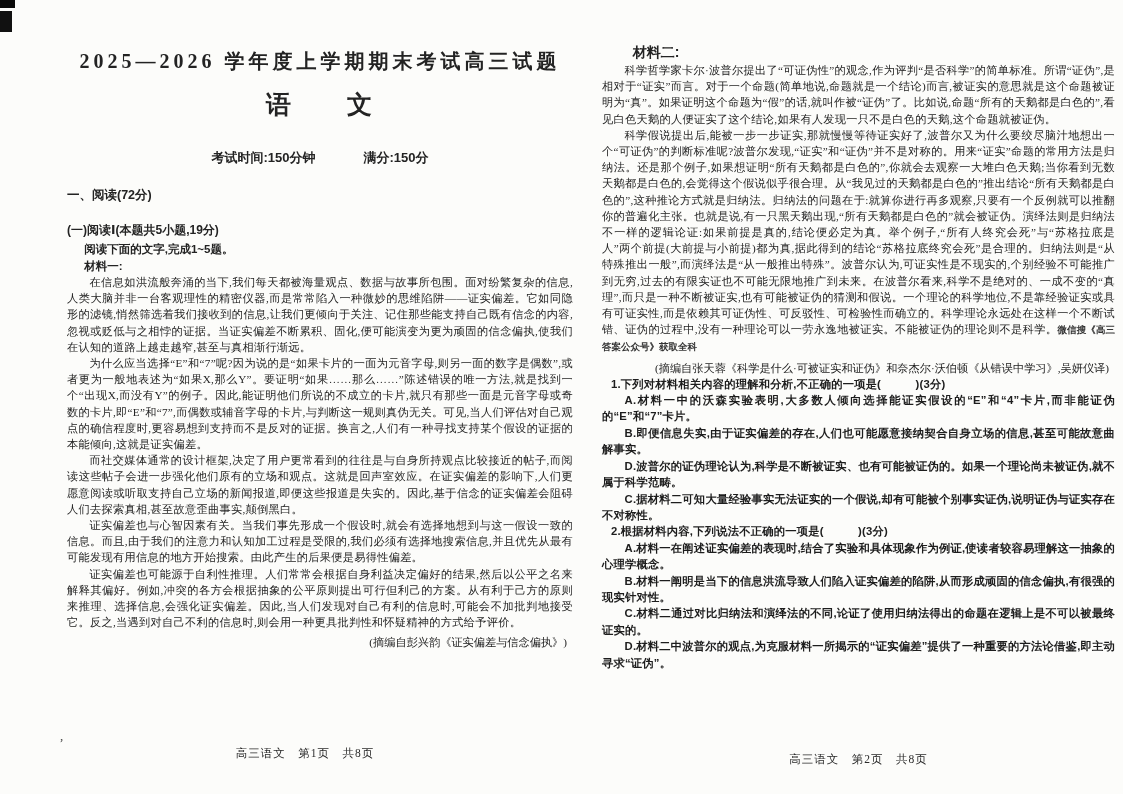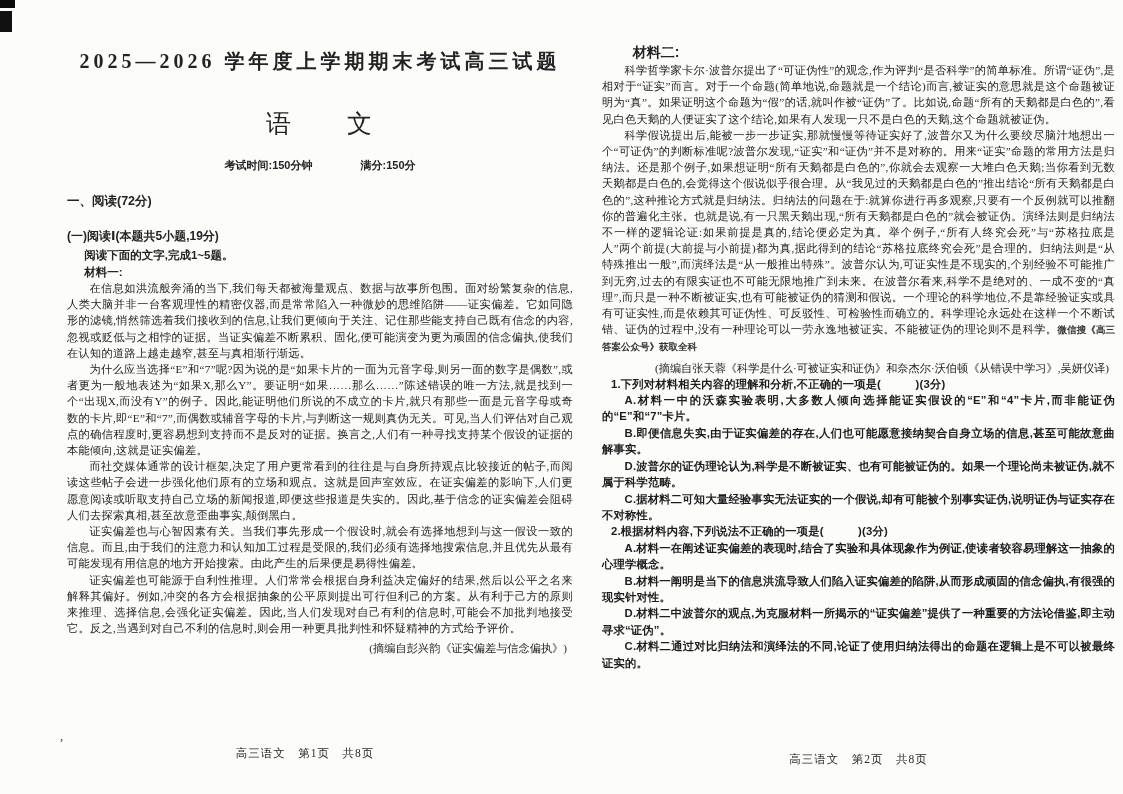--- a/index.html
+++ b/index.html
@@ -19,26 +19,26 @@
   .col { position:absolute; }
   .col-left  { left:67px;  top:48px; width:506px; }
   .col-right { left:602px; top:44px; width:513px; }
 
   .title {
     text-align:center; font-weight:bold; font-size:20px;
     letter-spacing:4px; white-space:nowrap;
     font-family:"Liberation Serif","DejaVu Serif",serif;
   }
   .subject {
-    text-align:center; font-weight:normal; font-size:25px;
-    margin-top:32px; letter-spacing:2px;
+    text-align:center; font-weight:bold; font-size:25px;
+    margin-top:13px; letter-spacing:2px;
     font-family:"Liberation Sans","DejaVu Sans",sans-serif;
   }
   .exam-info {
-    margin-top:18px; text-align:center; font-size:11px; font-weight:bold;
+    margin-top:28px; text-align:center; font-size:13px; font-weight:bold;
     font-family:"Liberation Sans","DejaVu Sans",sans-serif;
   }
   .exam-info .gap { display:inline-block; width:48px; }
 
   .hei { font-family:"Liberation Sans","DejaVu Sans",sans-serif; font-weight:bold; }
 
   .section-heading    { margin-top:20px; font-size:12.5px; }
   .subsection-heading { margin-top:18px;  font-size:12px; }
   .instruction        { margin-top:3px;  font-size:11.5px; text-indent:1.5em; }
   .material-label     { margin-top:2px;  font-size:11.5px; text-indent:1.5em; }
@@ -114,18 +114,18 @@
 
     <div class="questions">
       <p class="stem">1.下列对材料相关内容的理解和分析,不正确的一项是(　　　)(3分)</p>
       <p class="opt">A.材料一中的沃森实验表明,大多数人倾向选择能证实假设的“E”和“4”卡片,而非能证伪的“E”和“7”卡片。</p>
       <p class="opt">B.即便信息失实,由于证实偏差的存在,人们也可能愿意接纳契合自身立场的信息,甚至可能故意曲解事实。</p>
       <p class="opt">D.波普尔的证伪理论认为,科学是不断被证实、也有可能被证伪的。如果一个理论尚未被证伪,就不属于科学范畴。</p>
       <p class="opt">C.据材料二可知大量经验事实无法证实的一个假说,却有可能被个别事实证伪,说明证伪与证实存在不对称性。</p>
       <p class="stem">2.根据材料内容,下列说法不正确的一项是(　　　)(3分)</p>
       <p class="opt">A.材料一在阐述证实偏差的表现时,结合了实验和具体现象作为例证,使读者较容易理解这一抽象的心理学概念。</p>
       <p class="opt">B.材料一阐明是当下的信息洪流导致人们陷入证实偏差的陷阱,从而形成顽固的信念偏执,有很强的现实针对性。</p>
+      <p class="opt">C.材料二通过对比归纳法和演绎法的不同,论证了使用归纳法得出的命题在逻辑上是不可以被最终证实的。</p>
       <p class="opt">D.材料二中波普尔的观点,为克服材料一所揭示的“证实偏差”提供了一种重要的方法论借鉴,即主动寻求“证伪”。</p>
-      <p class="opt">C.材料二通过对比归纳法和演绎法的不同,论证了使用归纳法得出的命题在逻辑上是不可以被最终证实的。</p>
     </div>
   </div>
   <div class="footer footer-2">高三语文　第2页　共8页</div>
 </div>
 
 </body></html>

